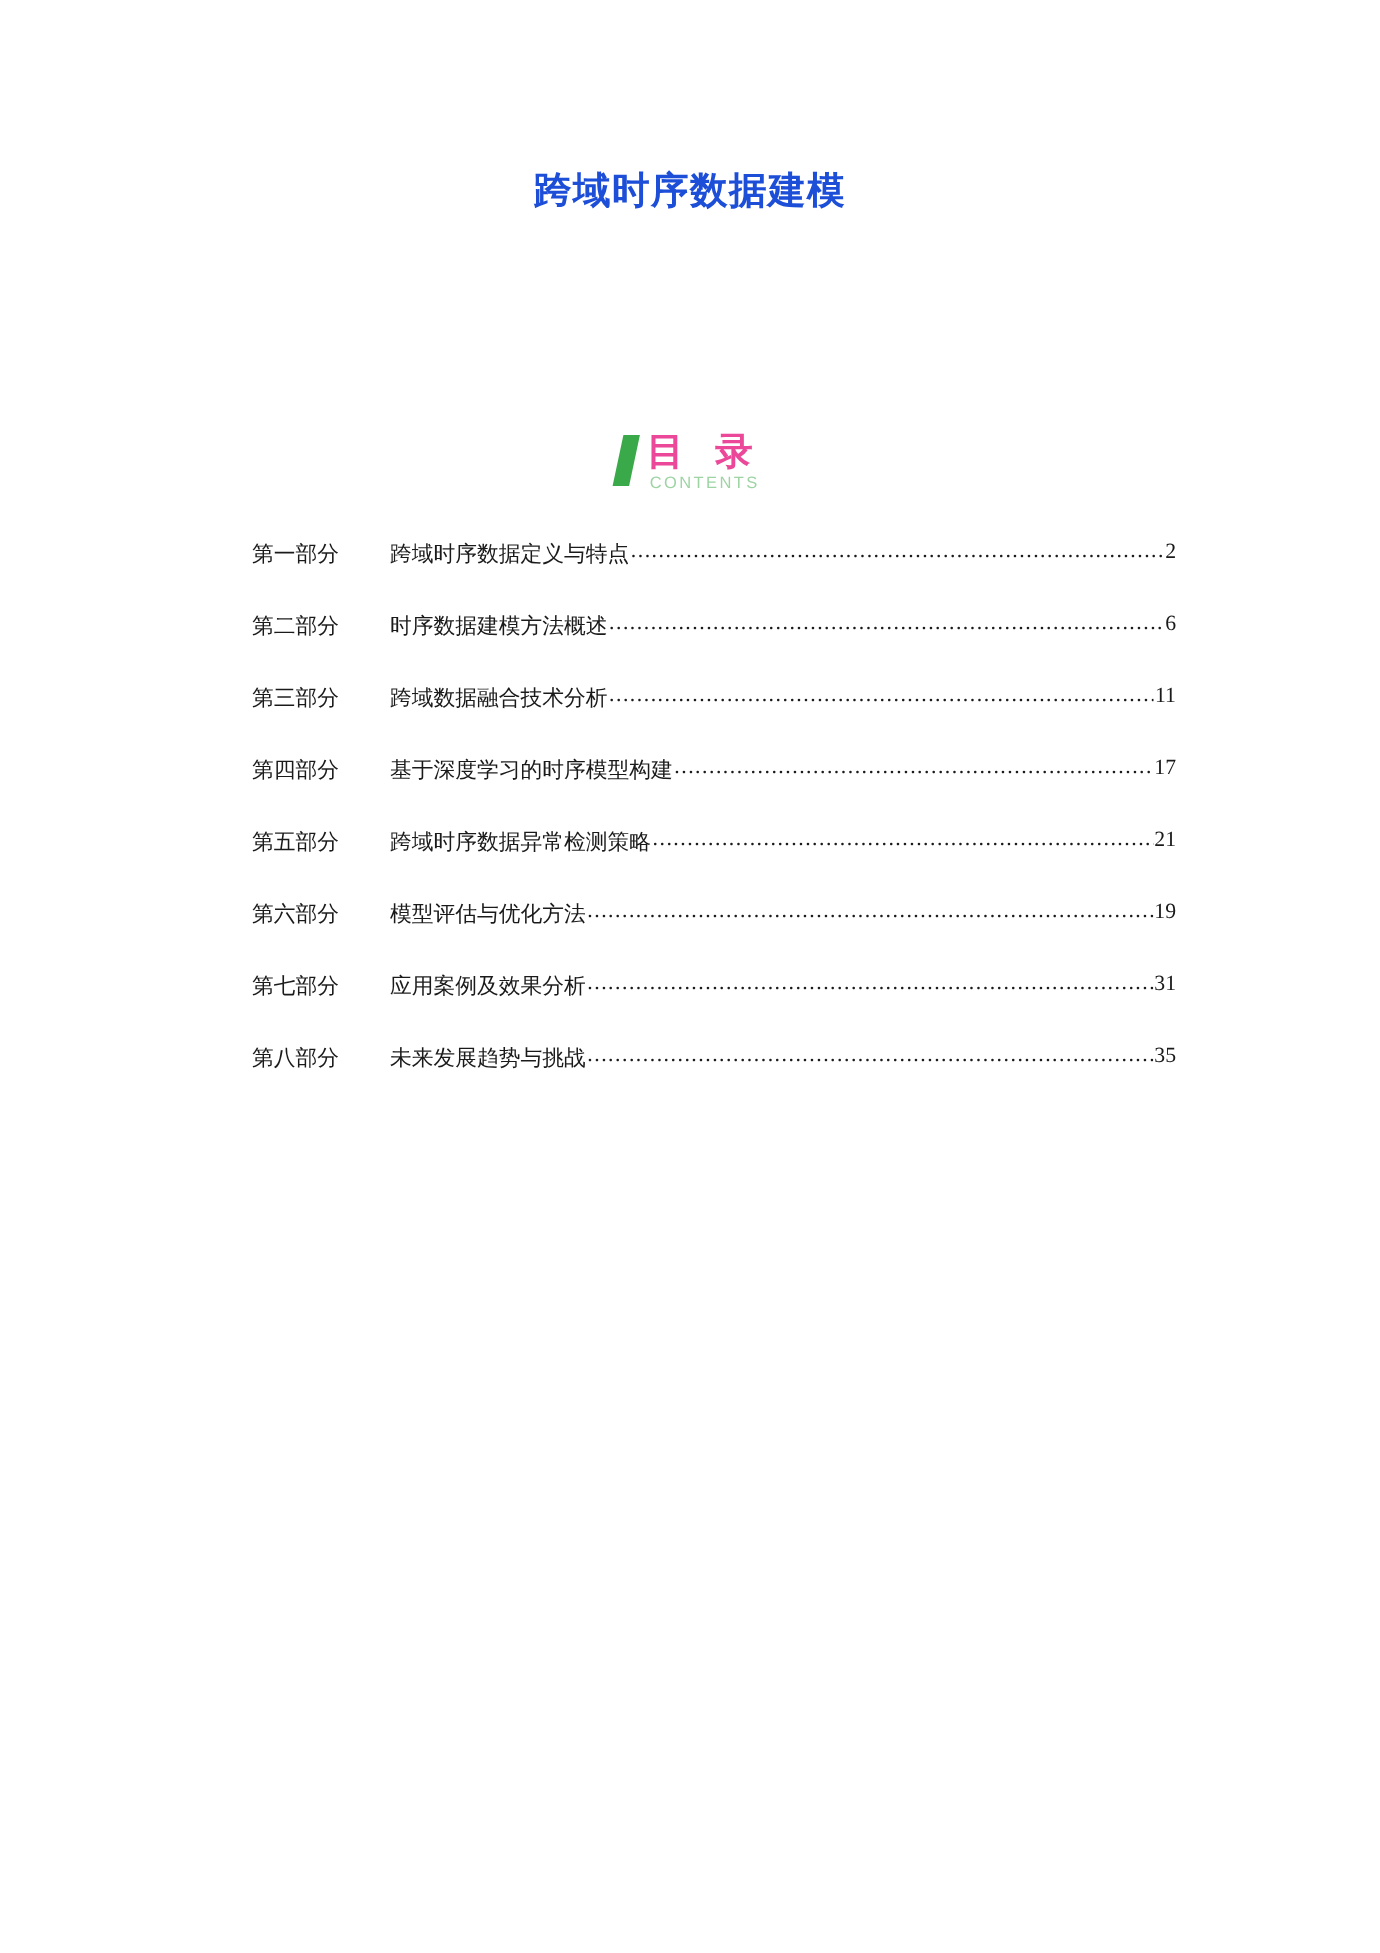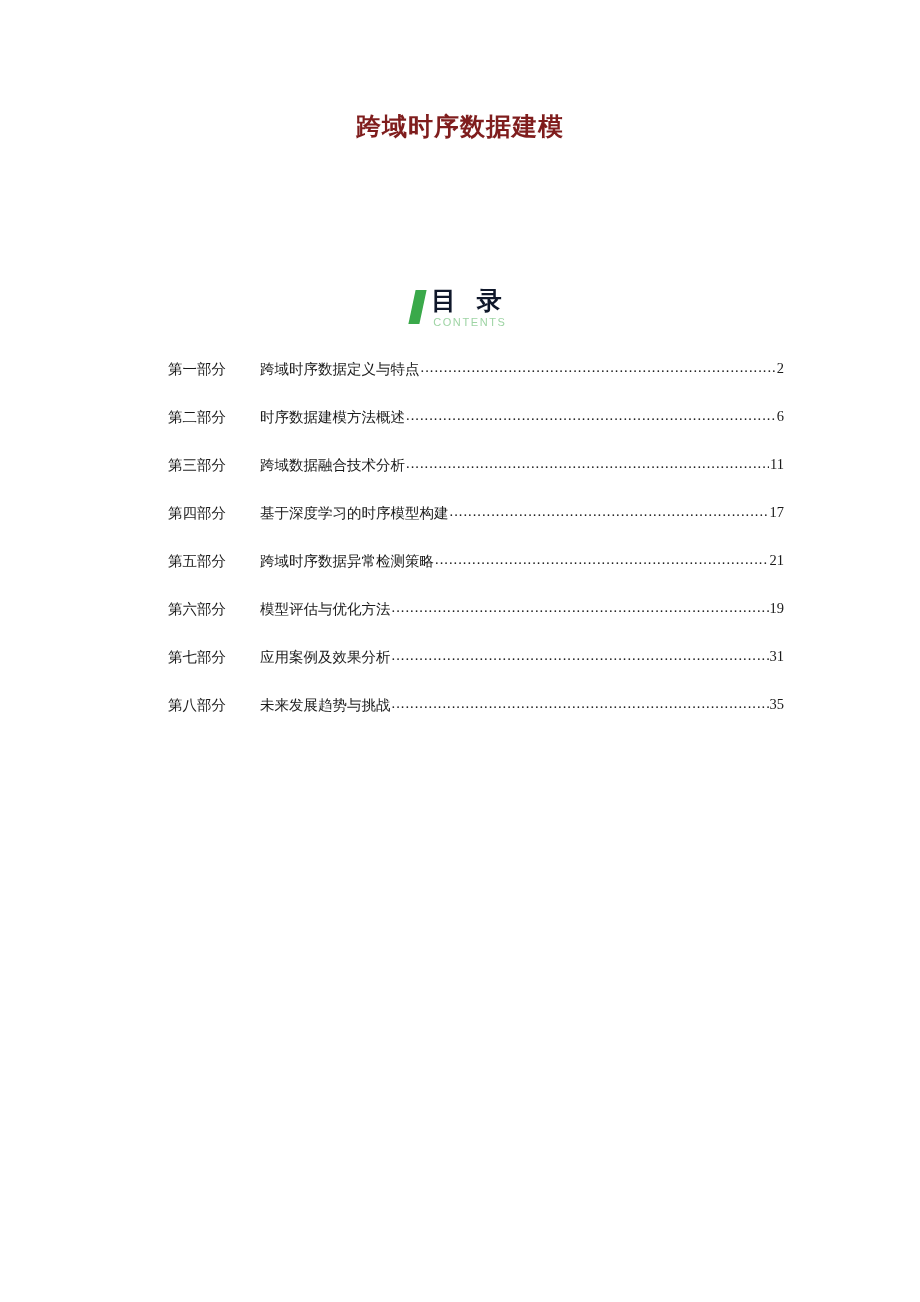--- a/index.html
+++ b/index.html
@@ -20,21 +20,21 @@
   .doc-title {
     position: absolute;
     left: 0;
     right: 0;
     top: 110px;
     text-align: center;
     font-family: "DejaVu Sans", "Liberation Sans", sans-serif;
     font-weight: bold;
     font-size: 25px;
     letter-spacing: 1px;
-    color: #7f1d1d;
+    color: #1d4ed8;
   }
   .toc-heading {
     position: absolute;
     left: 0;
     right: 0;
     top: 288px;
     height: 52px;
     display: flex;
     align-items: flex-start;
     justify-content: center;
@@ -54,21 +54,21 @@
   }
   .toc-words {
     display: flex;
     flex-direction: column;
     align-items: flex-start;
   }
   .toc-cn {
     font-family: "DejaVu Sans", "Liberation Sans", sans-serif;
     font-weight: bold;
     font-size: 25px;
-    color: #0f172a;
+    color: #ec4899;
     letter-spacing: 6px;
     line-height: 1.05;
   }
   .toc-en {
     font-family: "Liberation Sans", sans-serif;
     font-size: 11px;
     color: #9ed4a4;
     letter-spacing: 1.6px;
     margin-top: 2px;
     margin-left: 2px;

